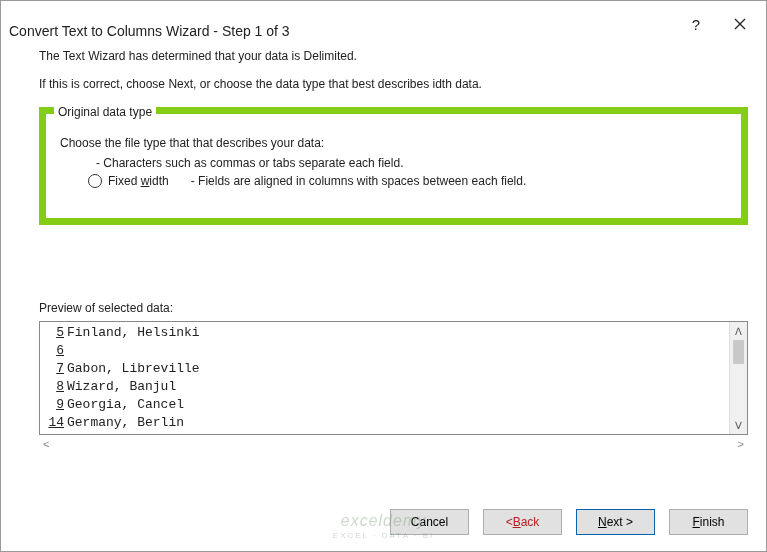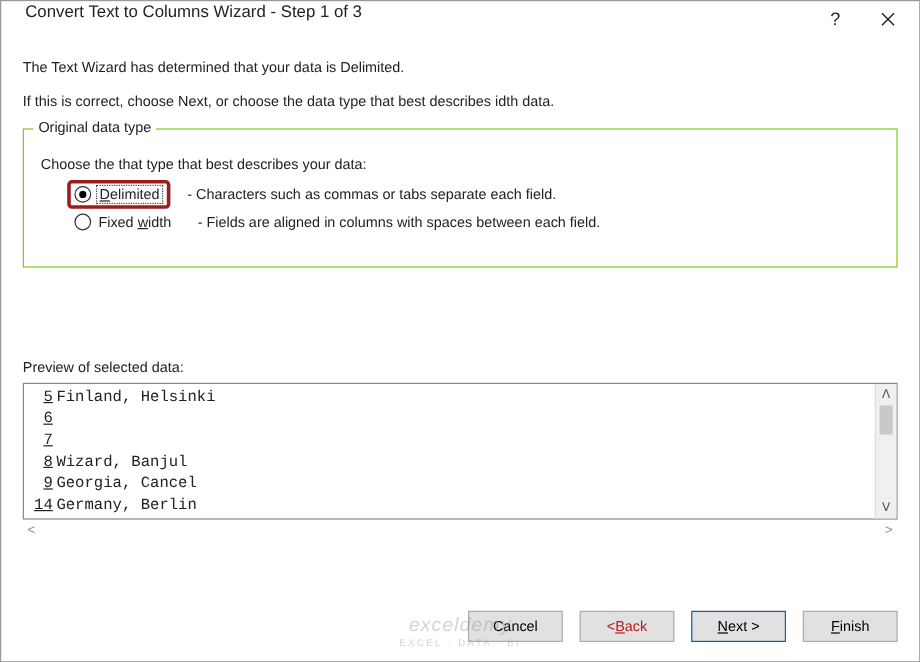--- a/index.html
+++ b/index.html
@@ -14,46 +14,47 @@
     width: 767px;
     height: 552px;
     border: 1px solid #999;
     display: flex;
     flex-direction: column;
     background: #fff;
   }
   .titlebar {
     height: 38px;
     display: flex;
-    align-items: flex-start;
-    padding: 0 4px 0 20px;
+    align-items: flex-end;
+    padding: 0 4px 0 8px;
     font-size: 14px;
     color: #222;
   }
   .titlebar .title { flex: 1; }
   .titlebar .help-btn, .titlebar .close-btn {
     width: 44px;
     height: 30px;
     display: flex;
     align-items: center;
     justify-content: center;
     font-size: 15px;
     font-family: "Segoe UI", sans-serif;
     cursor: default;
   }
   .titlebar .close-btn svg { width: 12px; height: 12px; }
   .content {
     flex: 1;
     padding: 6px 18px 0 18px;
     display: flex;
     flex-direction: column;
+    margin-left: 20px;
   }
   .intro-line { margin: 4px 0 10px 0; }
   .fieldset-wrap {
-    border: 1px solid #84cc16;
+    border: 7px solid #84cc16;
     position: relative;
     padding: 22px 14px 26px 14px;
     margin-top: 6px;
   }
   .fieldset-legend {
     position: absolute;
     top: -9px;
     left: 8px;
     background: #fff;
     padding: 0 4px;
@@ -207,29 +208,23 @@
           </svg>
     </div>
   </div>
 
   <div class="content">
     <div class="intro-line">The Text Wizard has determined that your data is Delimited.</div>
     <div class="intro-line">If this is correct, choose Next, or choose the data type that best describes idth data.</div>
 
     <div class="fieldset-wrap">
       <div class="fieldset-legend">Original data type</div>
-      <div class="choose-line">Choose the that type that best describes your data:</div>
+      <div class="choose-line">Choose the file type that that describes your data:</div>
 
       <div class="radio-row">
-        <span class="highlight-box">
-          <span class="radio-outer">
-            <span class="radio-inner"></span>
-          </span>
-          <span class="radio-label"><span class="mn">D</span>elimited</span>
-        </span>
         <span class="radio-desc">- Characters such as commas or tabs separate each field.</span>
       </div>
 
       <div class="radio-row fixed-row">
         <span class="radio-outer"></span>
         <span class="radio-label">Fixed <span class="mn">w</span>idth</span>
         <span class="radio-desc">- Fields are aligned in columns with spaces between each field.</span>
       </div>
     </div>
 
@@ -239,20 +234,21 @@
       <div class="preview-lines">
         <div class="preview-line">
               <span class="line-num">5</span>
               <span>Finland, Helsinki</span>
             </div>
         <div class="preview-line">
               <span class="line-num">6</span>
             </div>
         <div class="preview-line">
               <span class="line-num">7</span>
+              <span>Gabon, Libreville</span>
             </div>
         <div class="preview-line">
               <span class="line-num">8</span>
               <span>Wizard, Banjul</span>
             </div>
         <div class="preview-line">
               <span class="line-num">9</span>
               <span>Georgia, Cancel</span>
             </div>
         <div class="preview-line">

